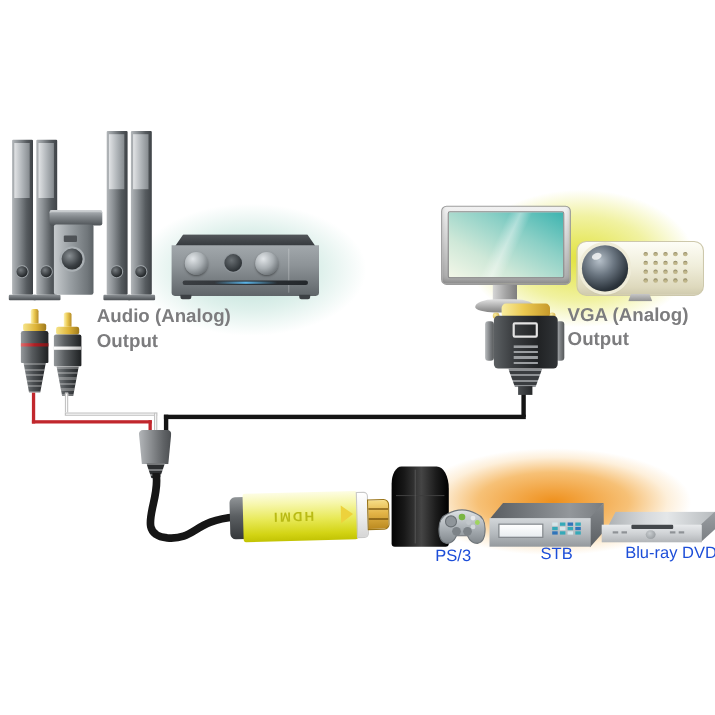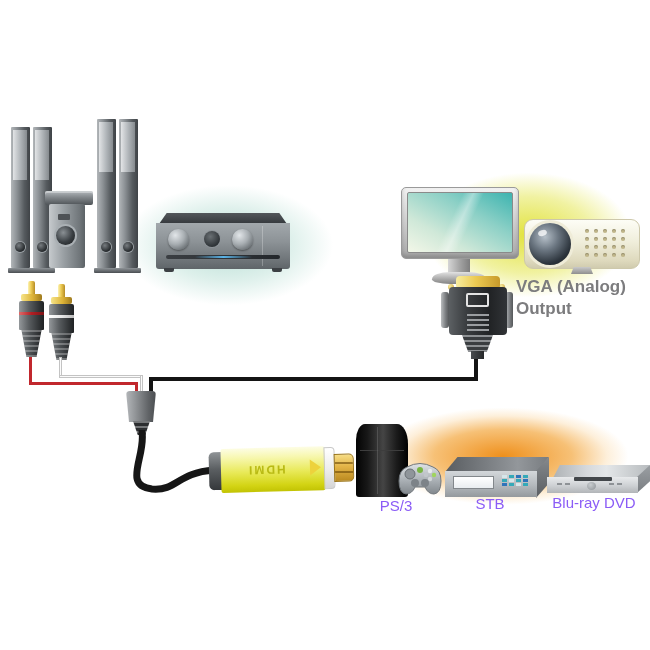--- a/index.html
+++ b/index.html
@@ -76,21 +76,21 @@
   .vent-dot{position:static !important;display:block;width:4px;height:4px;border-radius:50%;
     background:#c3b98c;box-shadow:inset 0 1px 1px rgba(0,0,0,.25);}
   #projector-foot{left:571px;top:267px;width:22px;height:7px;background:linear-gradient(180deg,#c9c9c9,#8f8f8f);
     clip-path:polygon(12% 0,88% 0,100% 100%,0 100%);}
 
   
   .caption{font-weight:bold;color:#7c7c7e;font-size:17px;line-height:1.28;}
   #label-audio{left:88px;top:277px;width:155px;}
   #label-vga{left:516px;top:276px;width:140px;}
   #label-hdmi{left:428px;top:422px;width:140px;font-size:19px;color:#55565a;font-weight:bold;}
-  .dev-label{font-size:15px;color:#8b5cf6;text-align:center;}
+  .dev-label{font-size:15px;color:#1d4ed8;text-align:center;margin-left:16px;}
   #label-ps3{left:372px;top:497px;width:48px;}
   #label-stb{left:465px;top:495px;width:50px;}
   #label-bluray{left:550px;top:494px;width:88px;}
 
   
   .rca{width:27px;}
   .rca-pin{position:relative !important;margin:0 auto;width:7px;height:13px;border-radius:2px 2px 0 0;
     background:linear-gradient(90deg,#fdf3b3,#ecca52 45%,#b68c26);}
   .rca-collar{position:relative !important;margin:0 auto;width:21px;height:7px;border-radius:2px;
     background:linear-gradient(90deg,#f6e489,#ddb337 55%,#9f7a1d);}
@@ -272,20 +272,21 @@
         <i class="vent-dot"></i>
       <i class="vent-dot"></i>
         <i class="vent-dot"></i>
         <i class="vent-dot"></i>
         <i class="vent-dot"></i>
         <i class="vent-dot"></i>
     </div>
   </div>
   <div id="projector-foot"></div>
 
+  <div class="caption" id="label-audio">Audio (Analog) Output</div>
   <div class="caption" id="label-vga">VGA (Analog) Output</div>
 
   <div class="rca" id="rca-red">
     <div class="rca-pin"></div>
     <div class="rca-collar"></div>
     <div class="rca-body">
         <div class="rca-ring"></div>
       </div>
     <div class="rca-taper"></div>
   </div>

